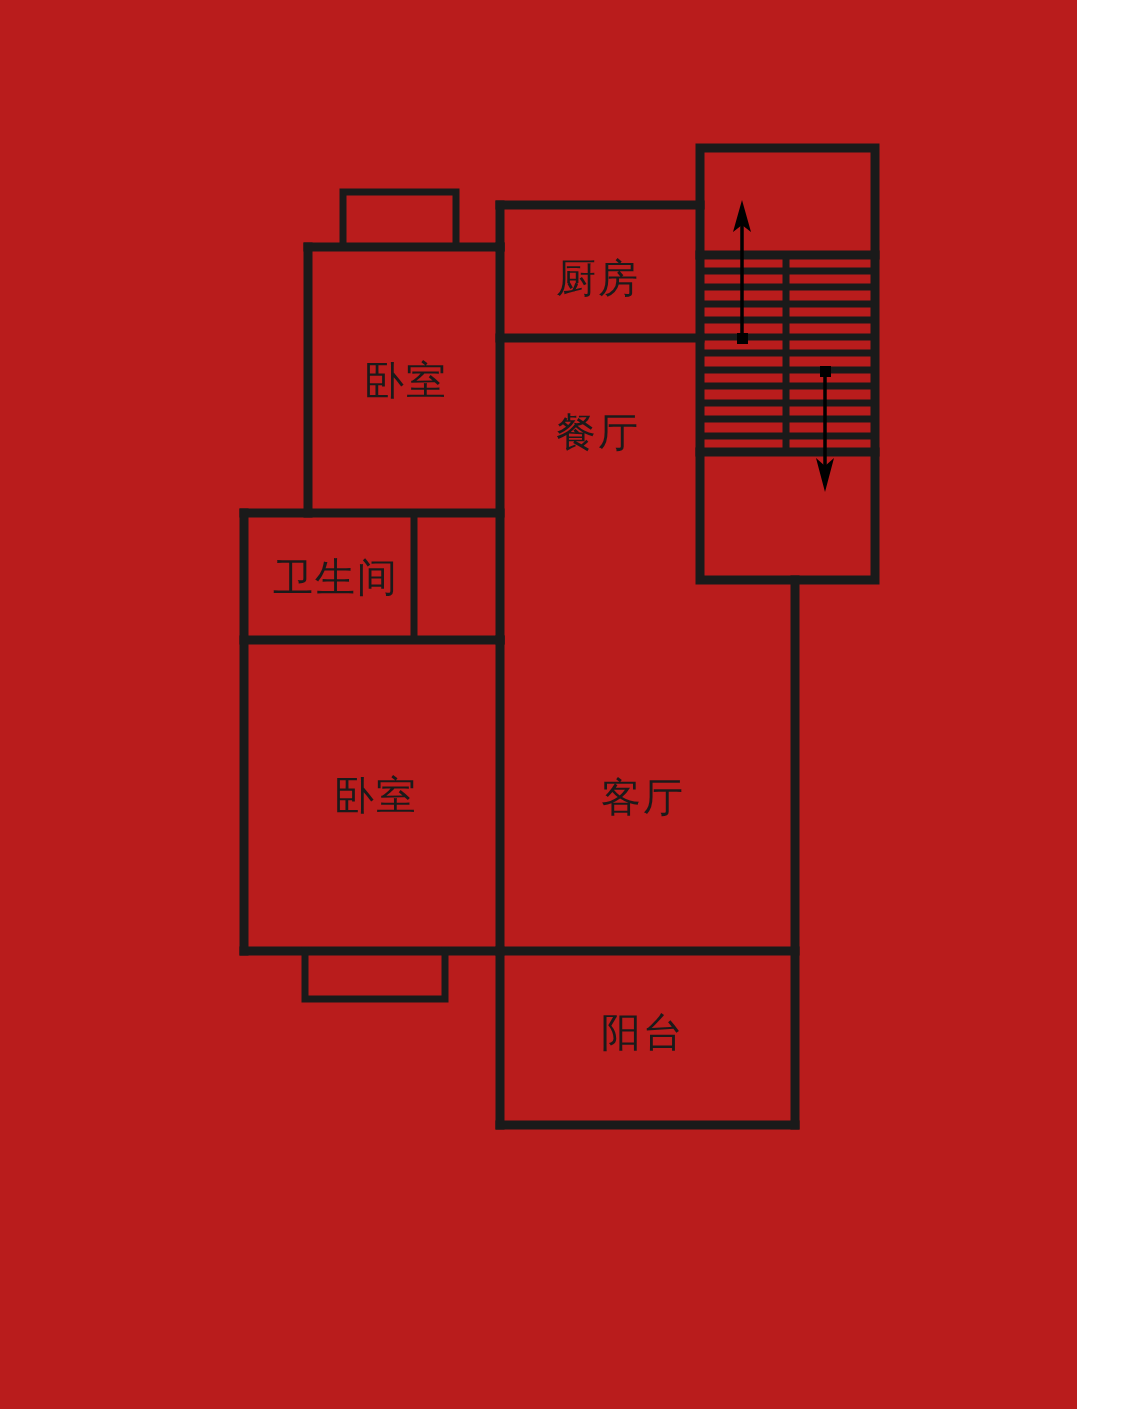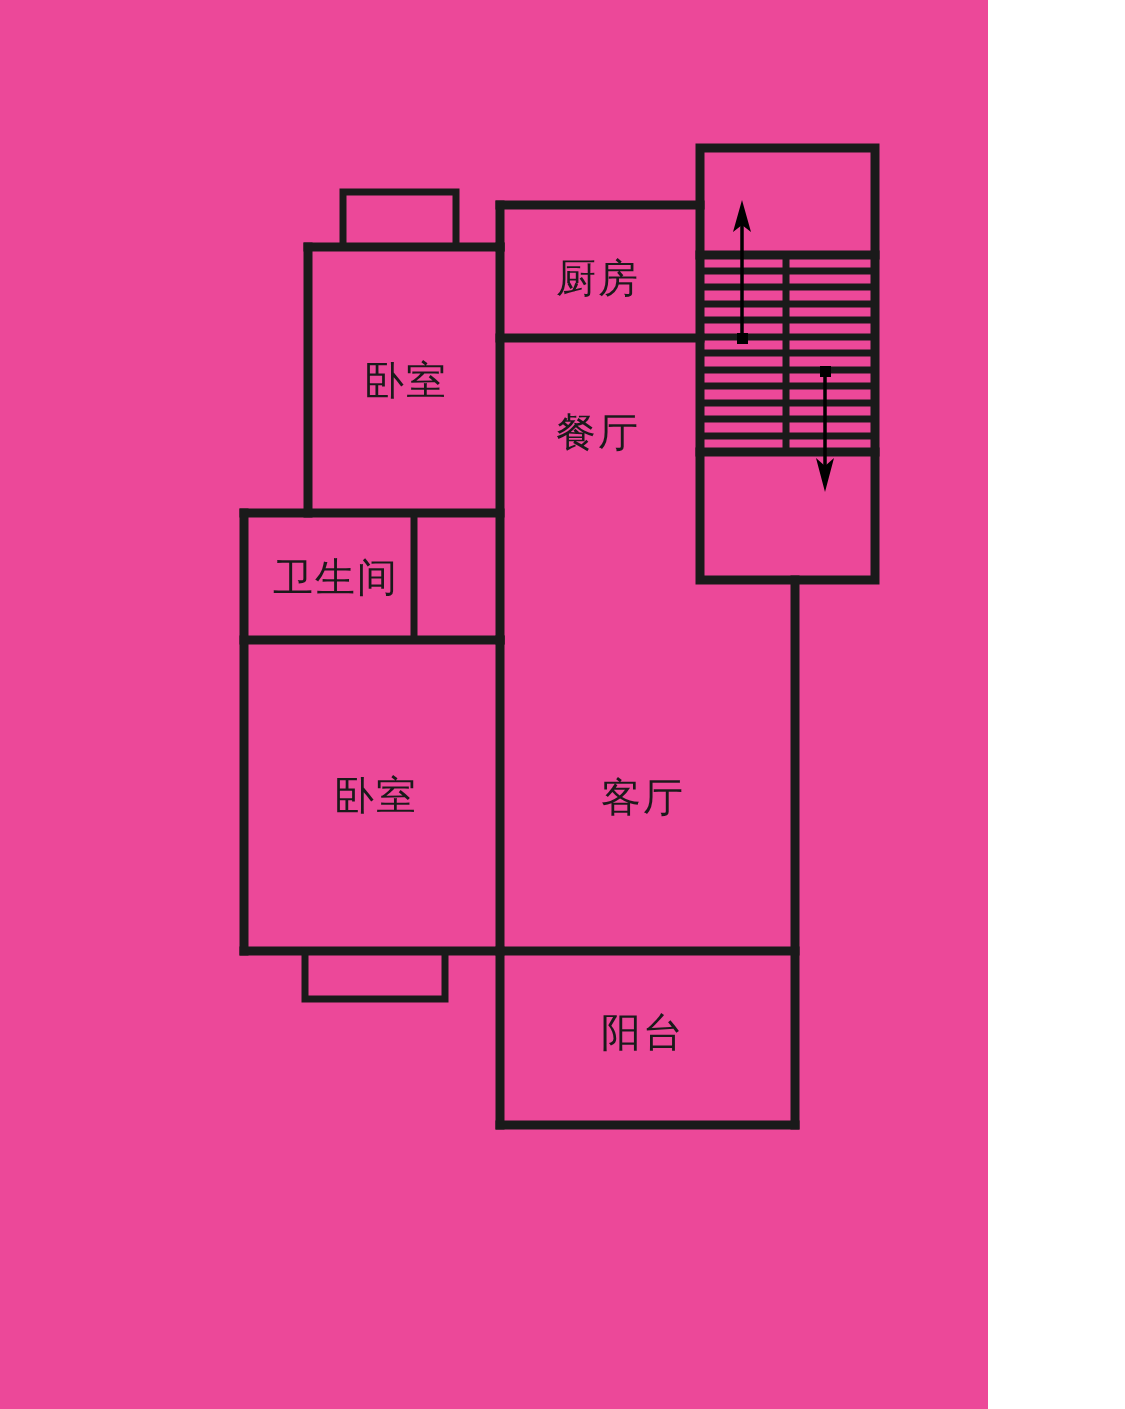--- a/index.html
+++ b/index.html
@@ -8,23 +8,23 @@
     background: #ffffff;
   }
   body {
     width: 1125px;
     height: 1409px;
     font-family: "DejaVu Sans", "Liberation Sans", sans-serif;
     overflow: hidden;
   }
   #floorplan-root {
     position: relative;
-    width: 988px;
+    width: 1077px;
     height: 1409px;
-    background: #ec4899;
+    background: #b91c1c;
   }
   svg#plan-svg {
     display: block;
     width: 1125px;
     height: 1409px;
   }
   .wall {
     stroke: #1a1a1a;
     stroke-width: 9;
     stroke-linecap: square;

